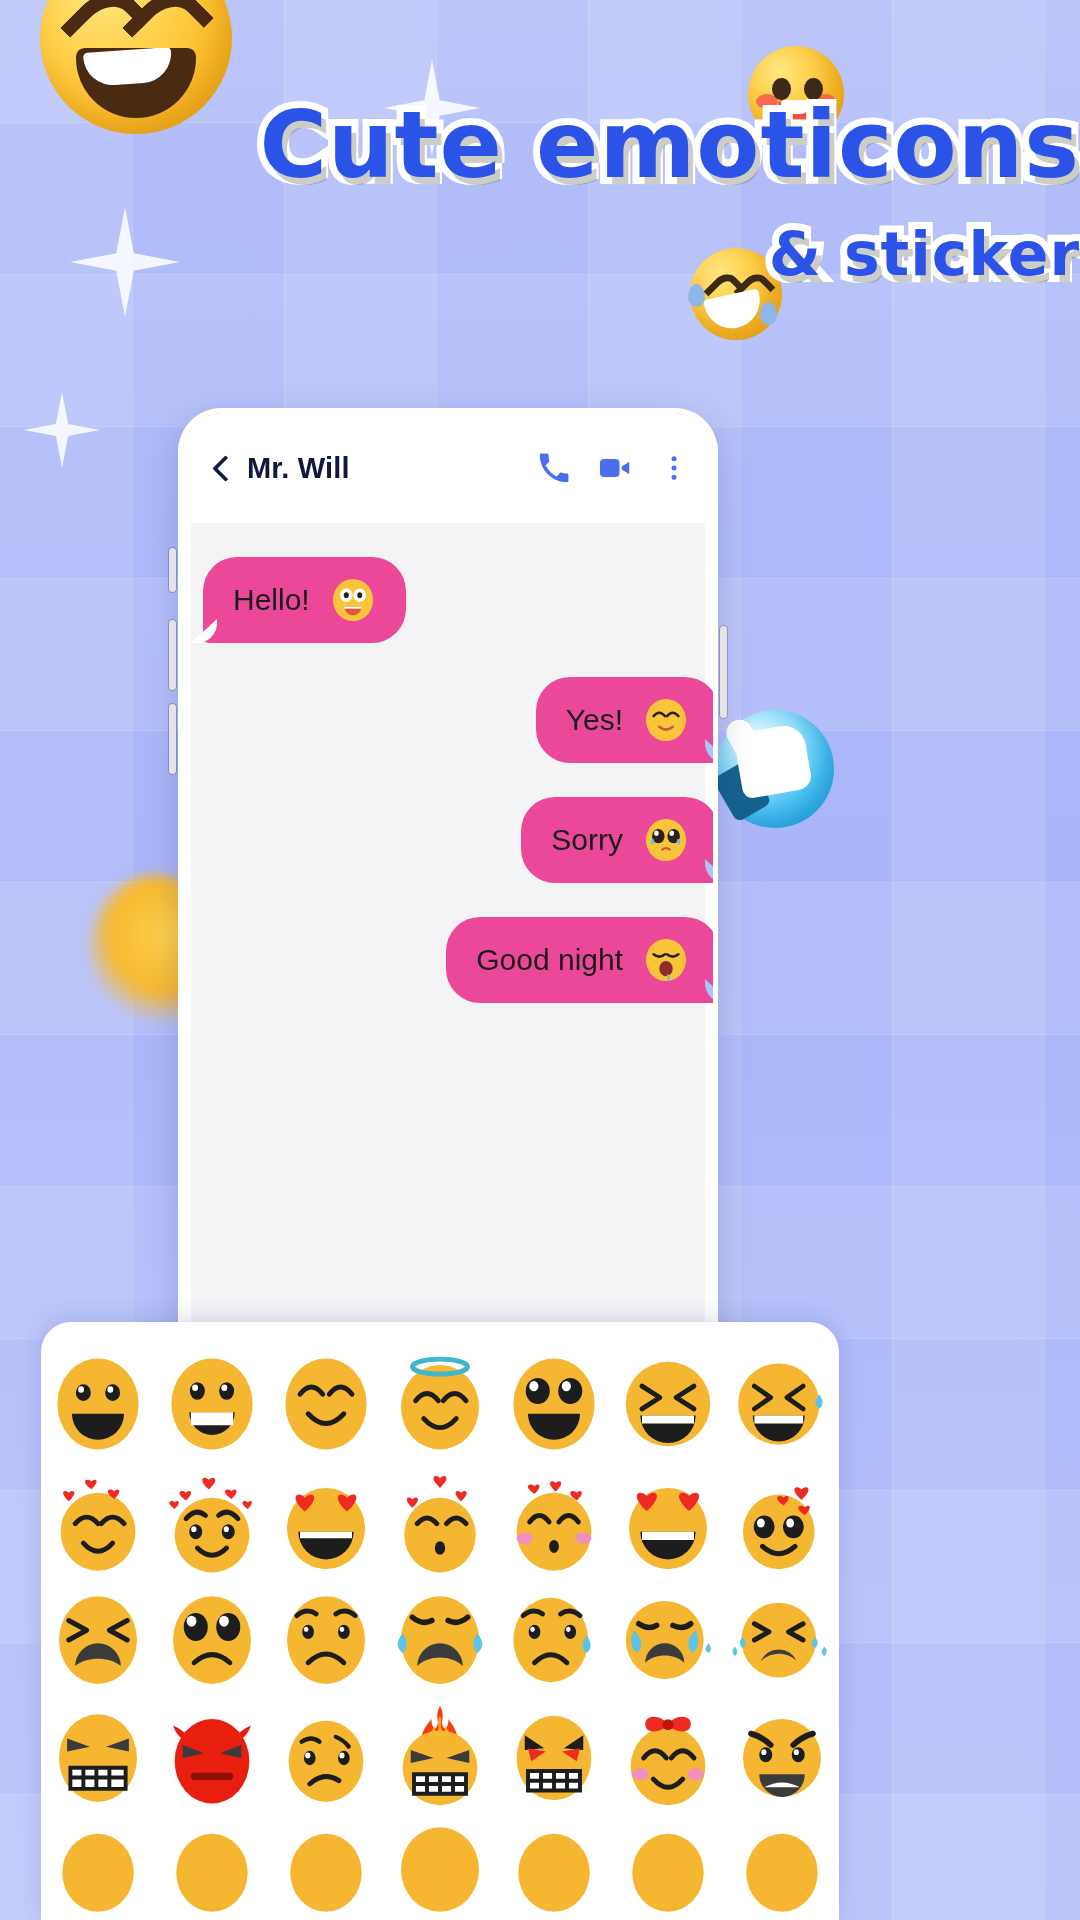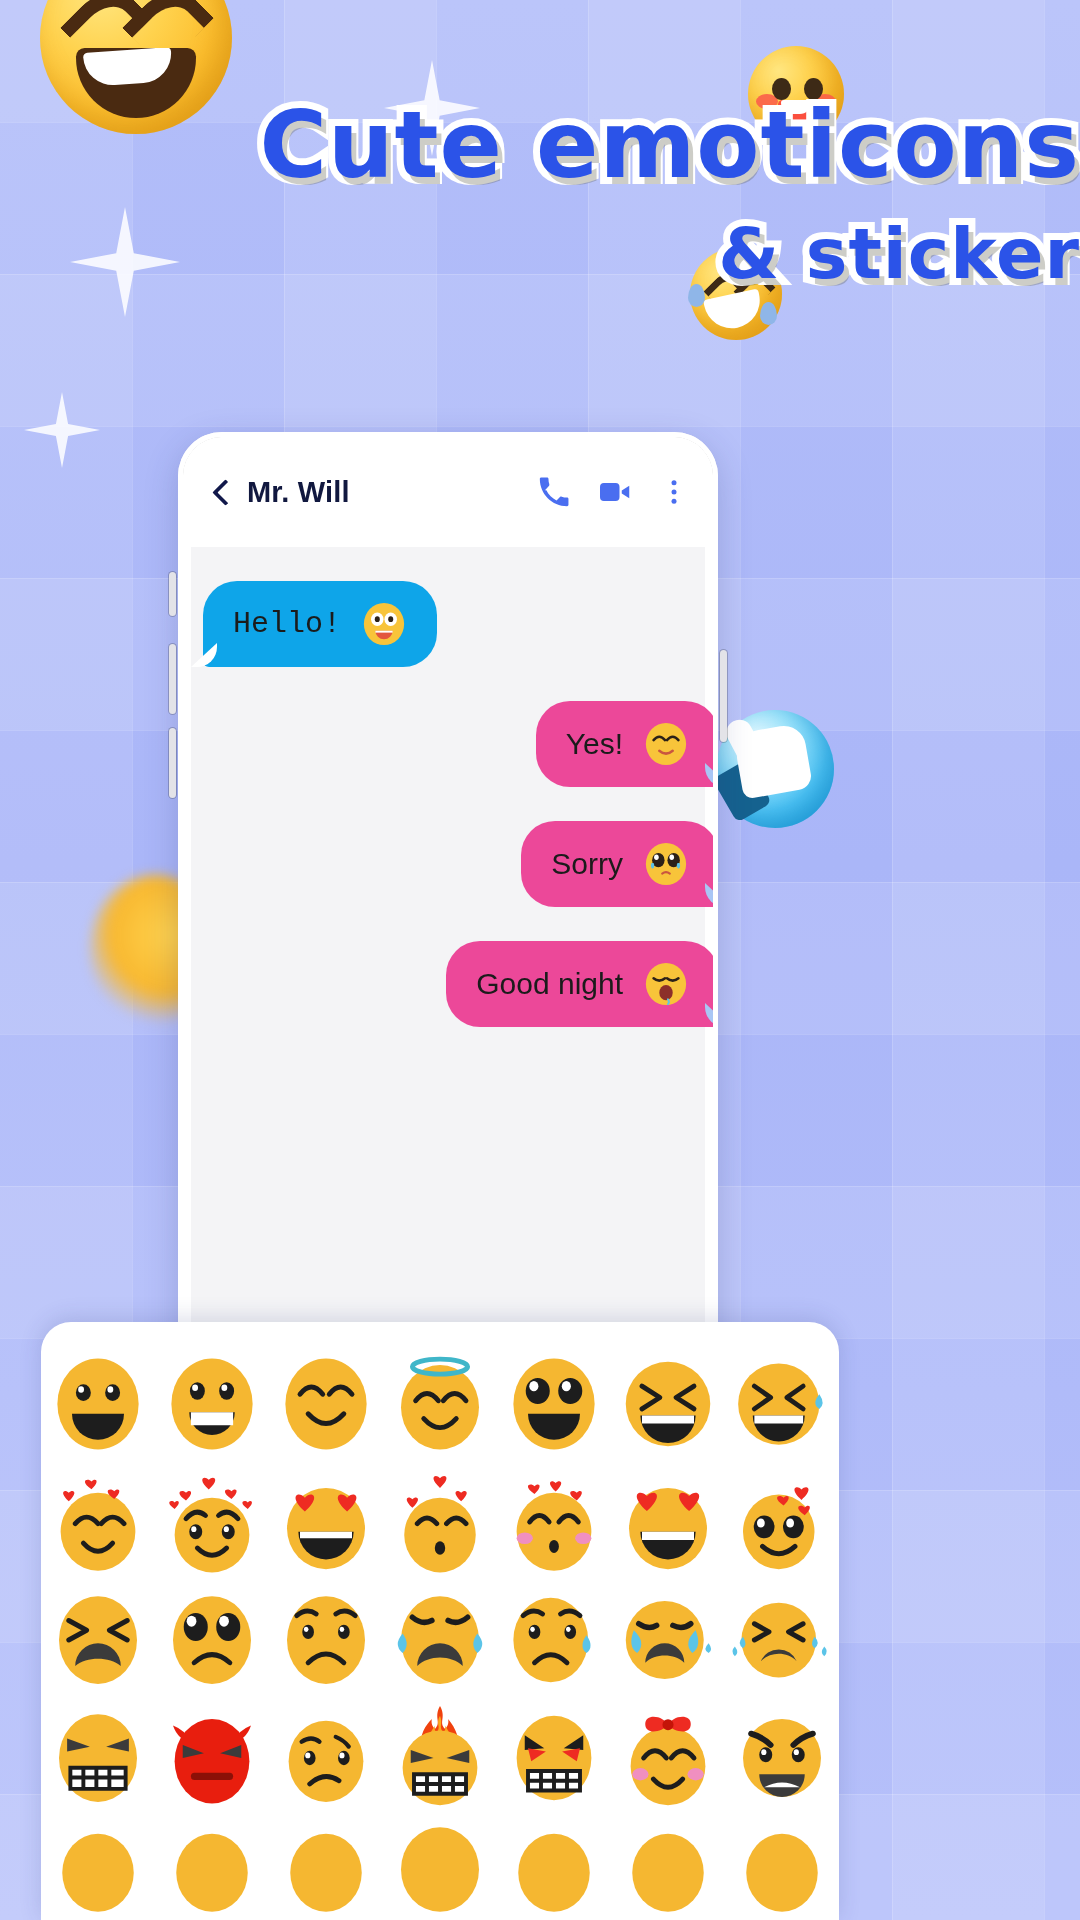--- a/index.html
+++ b/index.html
@@ -52,21 +52,21 @@
     font-family:"DejaVu Sans","Liberation Sans",sans-serif;
     font-weight:bold;
     font-size:92px;
     line-height:108px;
     letter-spacing:1px;
     color:#2b53e8;
     -webkit-text-stroke:14px #ffffff;
     paint-order:stroke fill;
     text-shadow:5px 7px 0 rgba(90,90,70,.30);
   }
-  #headline .ln.l2{font-size:70px;}
+  #headline .ln.l2{font-size:60px;}
 
   
   .sticker{position:absolute;border-radius:50%;}
   .ball{
     position:absolute;inset:0;border-radius:50%;
     background:radial-gradient(circle at 32% 26%, #ffe680 0%, #ffd24d 34%, #fcbe2e 62%, #f0a81b 100%);
     box-shadow:inset -10px -14px 26px rgba(190,120,0,.35);
   }
 
   
@@ -141,21 +141,21 @@
     content:"";position:absolute;left:-4px;top:-14px;width:26px;height:40px;background:#fff;
     border-radius:16px 16px 4px 4px;transform:rotate(-18deg);
   }
   #sticker-thumb .cuff{
     position:absolute;left:6px;top:56px;width:40px;height:50px;background:#15628f;
     border-radius:7px;transform:rotate(-30deg);
   }
 
   
   #phone{
-    position:absolute;left:178px;top:432px;width:540px;height:1102px;
+    position:absolute;left:178px;top:408px;width:540px;height:1102px;
     background:#f2f2f4;border-radius:44px 44px 0 0;
     box-shadow:0 10px 34px rgba(40,50,120,.22);
     z-index:5;
   }
   #phone-frame{
     position:absolute;inset:0;border-radius:44px 44px 0 0;
     border:5px solid #ffffff;border-bottom:none;
     background:#ffffff;
     box-shadow:inset 0 0 0 1px #4a4a4a;
     overflow:hidden;
@@ -183,21 +183,21 @@
   
   #chat{position:absolute;left:8px;right:8px;top:110px;bottom:0;background:#f4f4f6;padding:34px 0 0 0;box-sizing:border-box;}
   .row{display:flex;margin-bottom:34px;}
   .row.left{justify-content:flex-start;}
   .row.right{justify-content:flex-end;}
   .bubble{
     display:flex;align-items:center;gap:20px;
     padding:20px 30px;border-radius:34px;position:relative;
     font-size:30px;color:#1b1b1b;
   }
-  .row.left .bubble{background:#0ea5e9;border-bottom-left-radius:6px;margin-left:12px;font-family:Liberation Mono, monospace;}
+  .row.left .bubble{background:#ec4899;border-bottom-left-radius:6px;margin-left:12px;}
   .row.right .bubble{background:#ec4899;border-bottom-right-radius:6px;margin-right:-14px;}
   .row.left .bubble::after{
     content:"";position:absolute;left:-12px;bottom:0;width:26px;height:24px;background:#fff;
     border-bottom-right-radius:20px;clip-path:polygon(100% 0,100% 100%,0 100%);
   }
   .row.right .bubble::after{
     content:"";position:absolute;right:-12px;bottom:0;width:26px;height:24px;background:#a9c6f5;
     border-bottom-left-radius:20px;clip-path:polygon(0 0,100% 100%,0 100%);
   }
   .bubble .msg{white-space:nowrap;}

